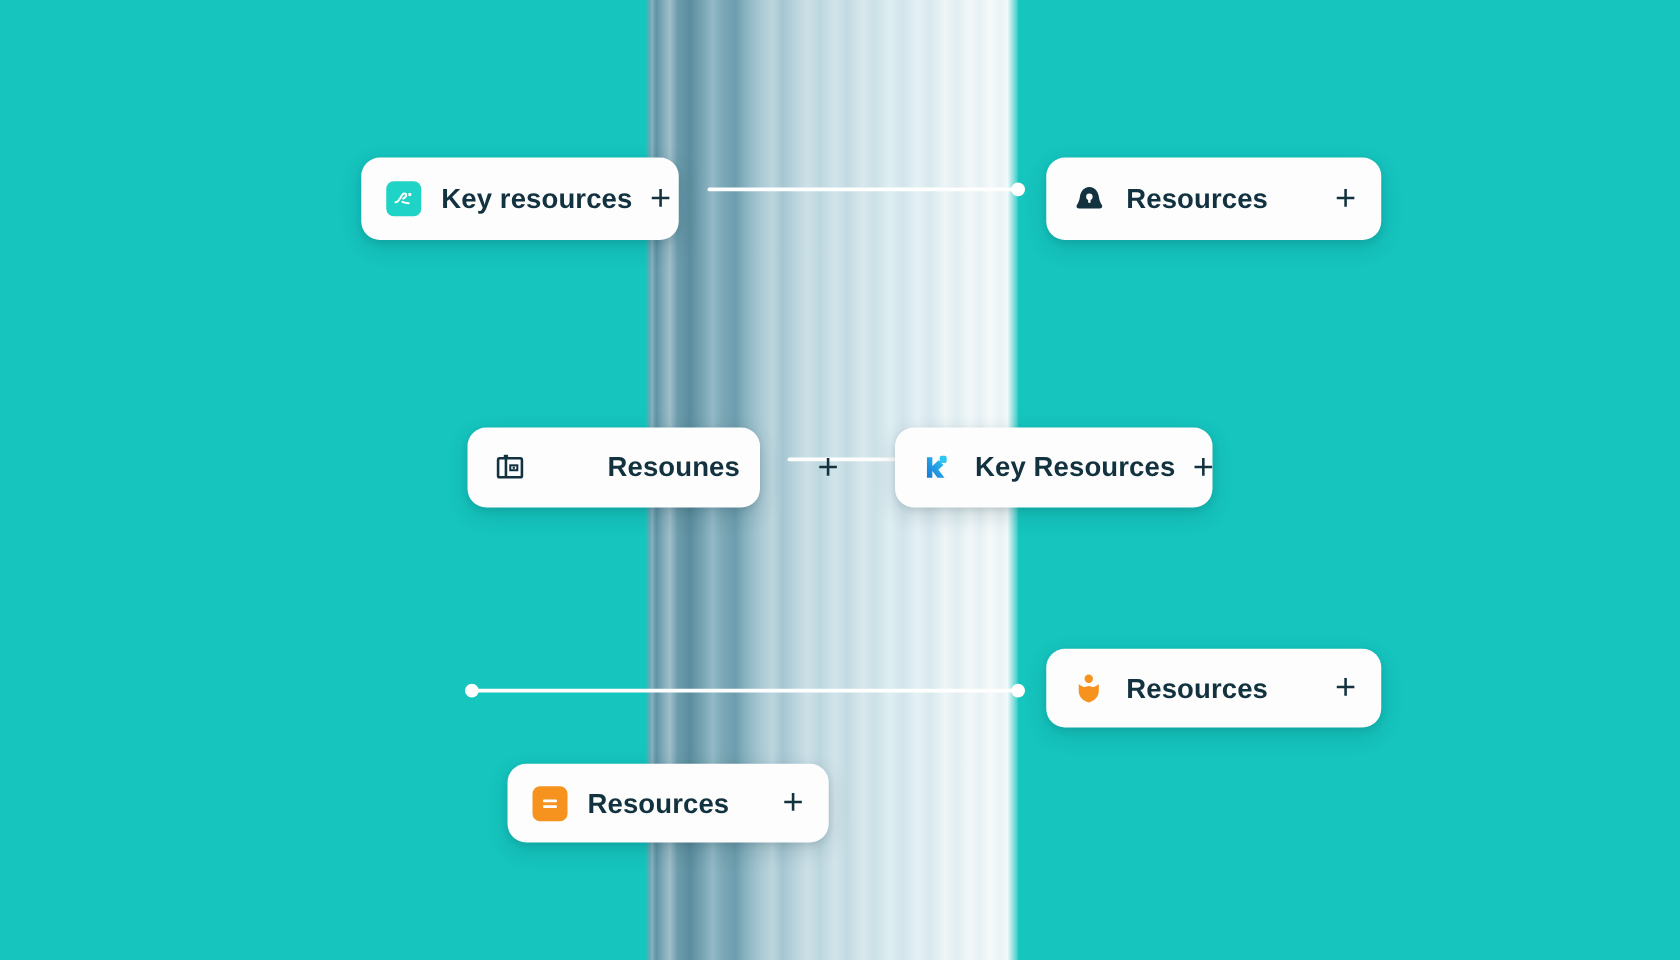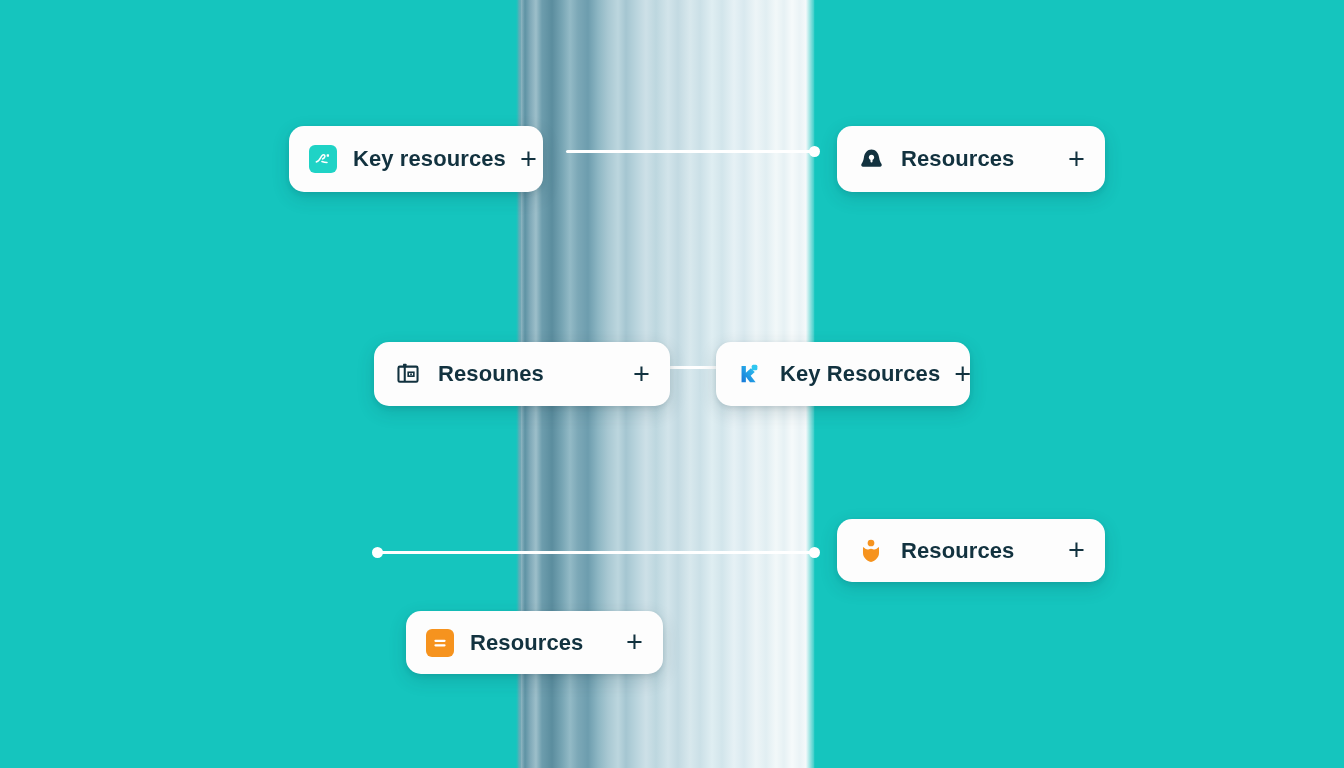--- a/index.html
+++ b/index.html
@@ -129,21 +129,21 @@
     color: #12323f;
     font-size: 29px;
     font-weight: 400;
     line-height: 1;
     user-select: none;
   }
 
   
   #card-key-resources   { left: 289px; top: 126px; width: 254px; height: 66px; }
   #card-resources-lock  { left: 837px; top: 126px; width: 268px; height: 66px; }
-  #card-resounes        { left: 374px; top: 342px; width: 296px; height: 64px; }
+  #card-resounes        { left: 374px; top: 342px; width: 234px; height: 64px; gap: 48px; }
   #card-key-resurces    { left: 716px; top: 342px; width: 254px; height: 64px; }
   #card-resources-shield{ left: 837px; top: 519px; width: 268px; height: 63px; }
   #card-resources-list  { left: 406px; top: 611px; width: 257px; height: 63px; }
 
   #conn-1 { left: 566px; top: 150px; width: 252px; }
   #dot-1  { left: 809px; top: 146px; }
 
   #conn-2 { left: 630px; top: 366px; width: 88px; }
 
   #conn-3 { left: 378px; top: 551px; width: 438px; }

